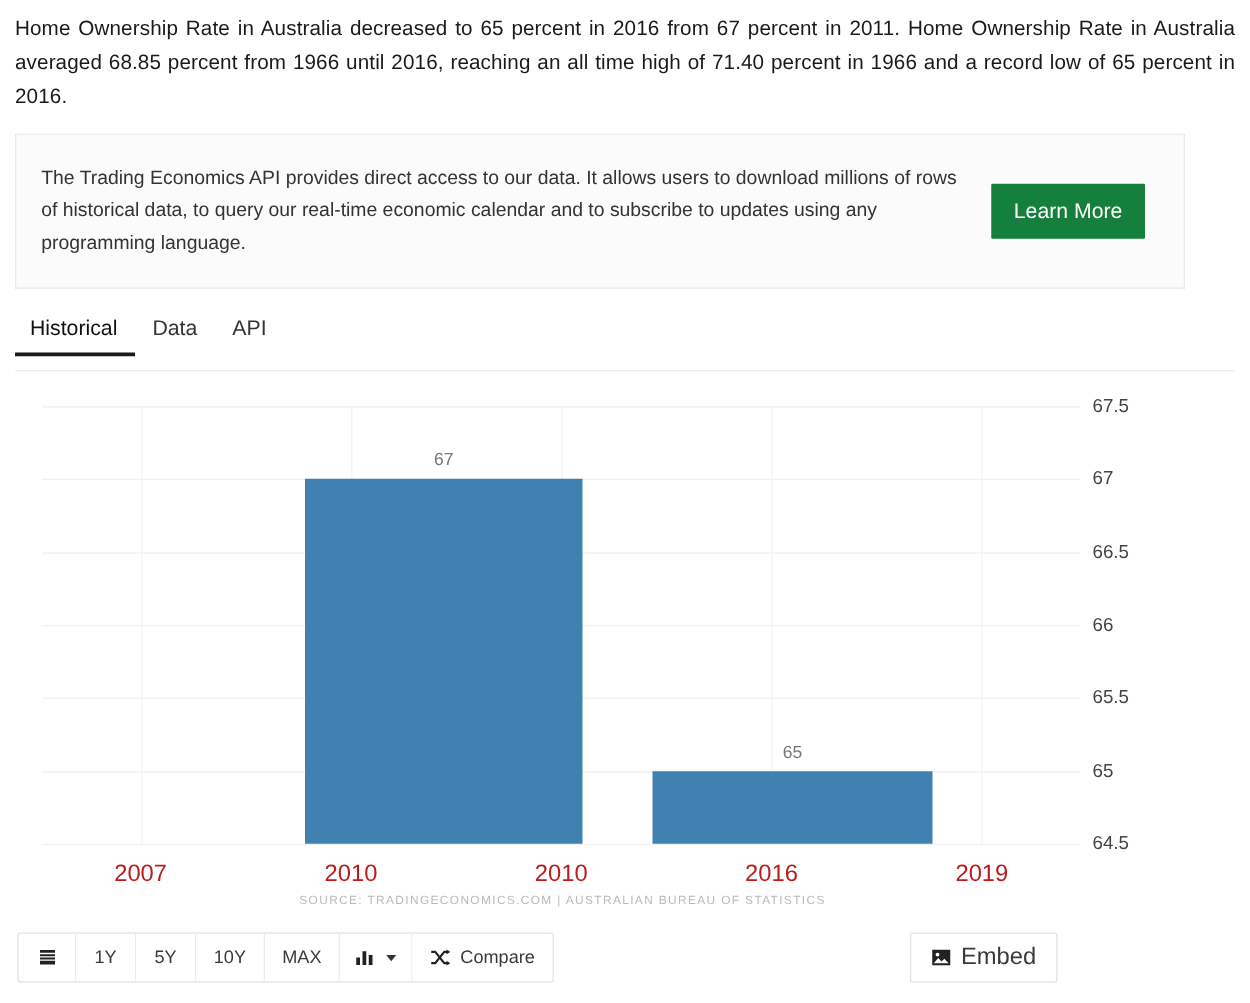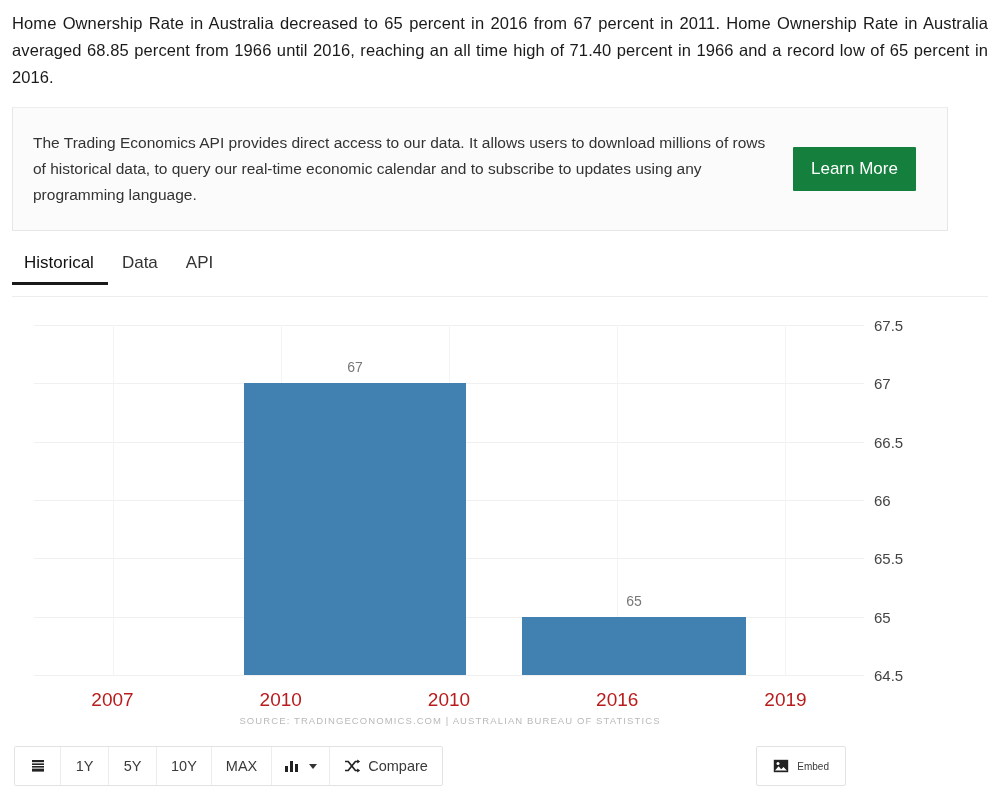--- a/index.html
+++ b/index.html
@@ -195,21 +195,21 @@
   .embed-btn {
     display: flex;
     align-items: center;
     gap: 8px;
     height: 40px;
     padding: 0 16px;
     border: 1px solid #e2e2e2;
     border-radius: 2px;
     background: #ffffff;
     font-family: "Liberation Sans", sans-serif;
-    font-size: 10px;
+    font-size: 19px;
     color: #3a3a3a;
     cursor: pointer;
   }
   .glyph { display: inline-flex; align-items: center; }
   .caret {
     width: 0; height: 0;
     border-left: 4.5px solid transparent;
     border-right: 4.5px solid transparent;
     border-top: 5px solid #333333;
     margin-left: 2px;

